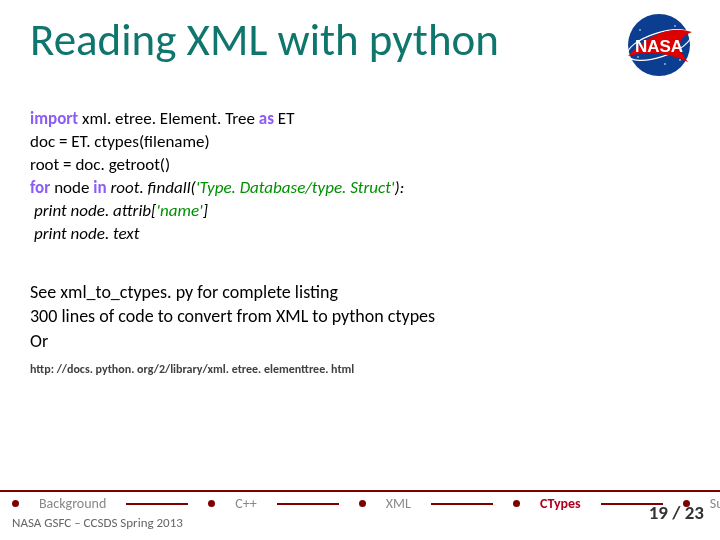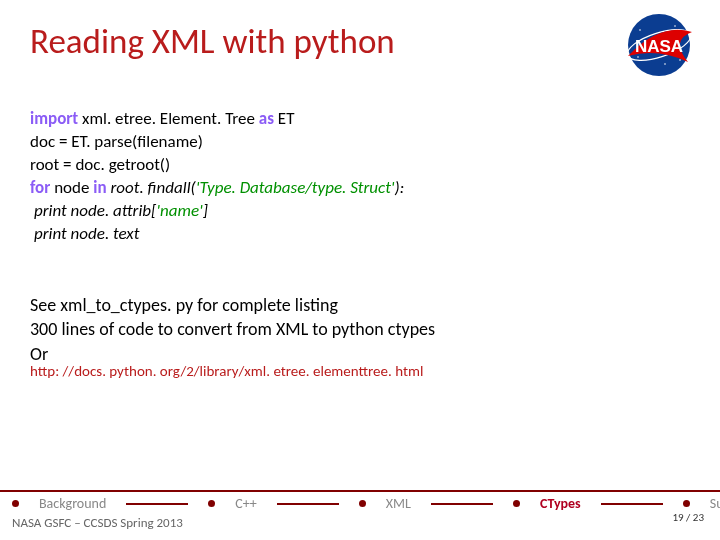--- a/index.html
+++ b/index.html
@@ -1,33 +1,33 @@
 <!DOCTYPE html>
 <html><head>
 <meta charset="utf-8">
 <style>
 * { margin: 0; padding: 0; box-sizing: border-box; }
 body { width: 720px; height: 540px; background: #fff; font-family: Calibri, Arial, sans-serif; position: relative; overflow: hidden; }
-.title { font-size: 35px; font-weight: 400; color: #b91c1c; position: absolute; top: 20px; left: 30px; }
+.title { font-size: 45px; font-weight: 400; color: #0f766e; position: absolute; top: 12px; left: 30px; }
 .logo { position: absolute; top: 12px; right: 22px; width: 78px; height: 66px; }
 .code { position: absolute; top: 108px; left: 30px; font-size: 17px; line-height: 1.35; color: #000; }
 .kw { color: #8b5cf6; font-weight: bold; }
 .str { color: #009000; font-style: italic; }
 .ital { font-style: italic; }
 .indent { margin-left: 4px; }
-.note { position: absolute; top: 280px; left: 30px; font-size: 18px; line-height: 1.35; color: #000; margin-top: 13px; }
-.url { position: absolute; top: 362px; left: 30px; font-size: 15px; color: #b91c1c; }
+.note { position: absolute; top: 280px; left: 30px; font-size: 18px; line-height: 1.35; color: #000; }
+.url { position: absolute; top: 362px; left: 30px; font-size: 12px; color: #404040; font-weight: bold; }
 .footer { position: absolute; bottom: 0; left: 0; right: 0; height: 50px; border-top: 2px solid #800000; display: flex; align-items: center; }
 .navrow { position: absolute; bottom: 28px; left: 12px; display: flex; align-items: center; gap: 20px; }
 .nav-item { font-size: 14px; color: #888; }
 .nav-item.active { color: #b00020; font-weight: bold; }
 .bullet { width: 7px; height: 7px; background: #800000; border-radius: 50%; }
 .line { width: 62px; height: 2px; background: #800000; }
 .subline { position: absolute; bottom: 10px; left: 12px; font-size: 13px; color: #666; text-align: center; }
-.pagenum { position: absolute; bottom: 16px; right: 16px; font-size: 11px; color: #333; }
+.pagenum { position: absolute; bottom: 16px; right: 16px; font-size: 19px; color: #333; font-weight: bold; }
 </style>
 </head>
 <body>
 
 <div class="title">Reading XML with python</div>
 
 <div class="logo">
 <svg viewBox="0 0 78 66">
       <circle cx="39" cy="33" r="31" fill="#0b3d91"></circle>
       <ellipse cx="39" cy="33" rx="33" ry="12" fill="none" stroke="#fff" stroke-width="1.2" transform="rotate(-18 39 33)"></ellipse>
@@ -36,21 +36,21 @@
       <circle cx="20" cy="18" r="0.8" fill="#fff"></circle>
       <circle cx="55" cy="14" r="0.8" fill="#fff"></circle>
       <circle cx="60" cy="48" r="0.8" fill="#fff"></circle>
       <circle cx="18" cy="45" r="0.8" fill="#fff"></circle>
       <circle cx="45" cy="52" r="0.8" fill="#fff"></circle>
     </svg>
 </div>
 
 <div class="code">
 <div><span class="kw">import</span><span> xml. etree. Element. Tree </span><span class="kw">as</span><span> ET</span></div>
-<div>doc =  ET. parse(filename)</div>
+<div>doc =  ET. ctypes(filename)</div>
 <div>root = doc. getroot()</div>
 <div><span class="kw">for</span><span> node </span><span class="kw">in</span><span class="ital"><span> root. findall(</span><span class="str">'Type. Database/type. Struct'</span><span>):</span></span></div>
 <div class="indent ital"><span>print node. attrib[</span><span class="str">'name'</span><span>]</span></div>
 <div class="indent ital">print node. text</div>
 </div>
 
 <div class="note">
 <div>See xml_to_ctypes. py for complete listing</div>
 <div>300 lines of code to convert from XML to python ctypes</div>
 <div>Or</div>

